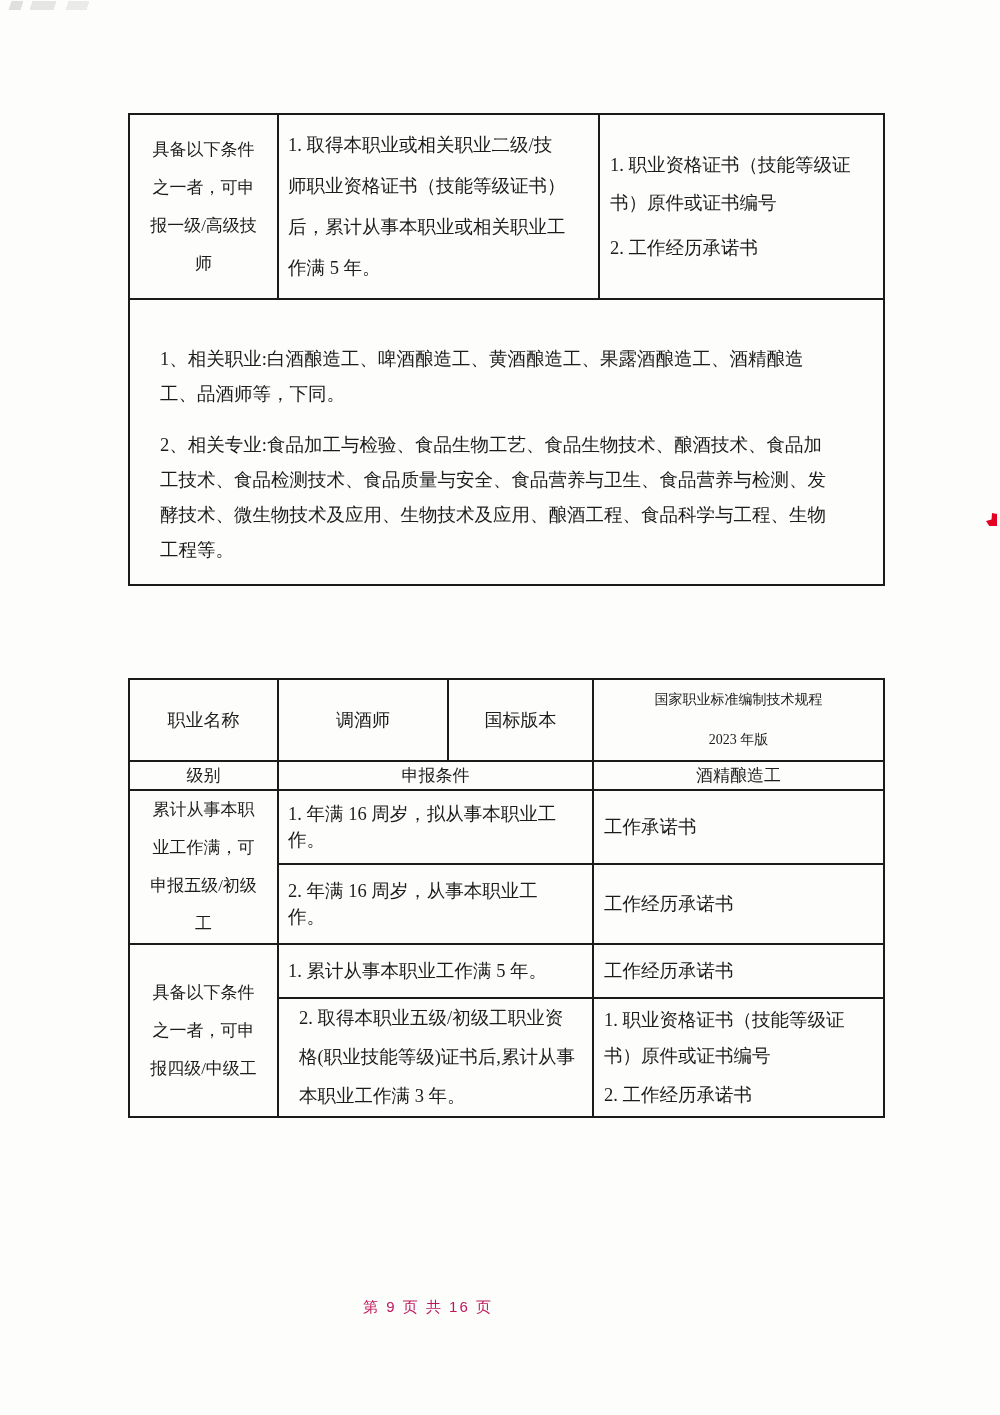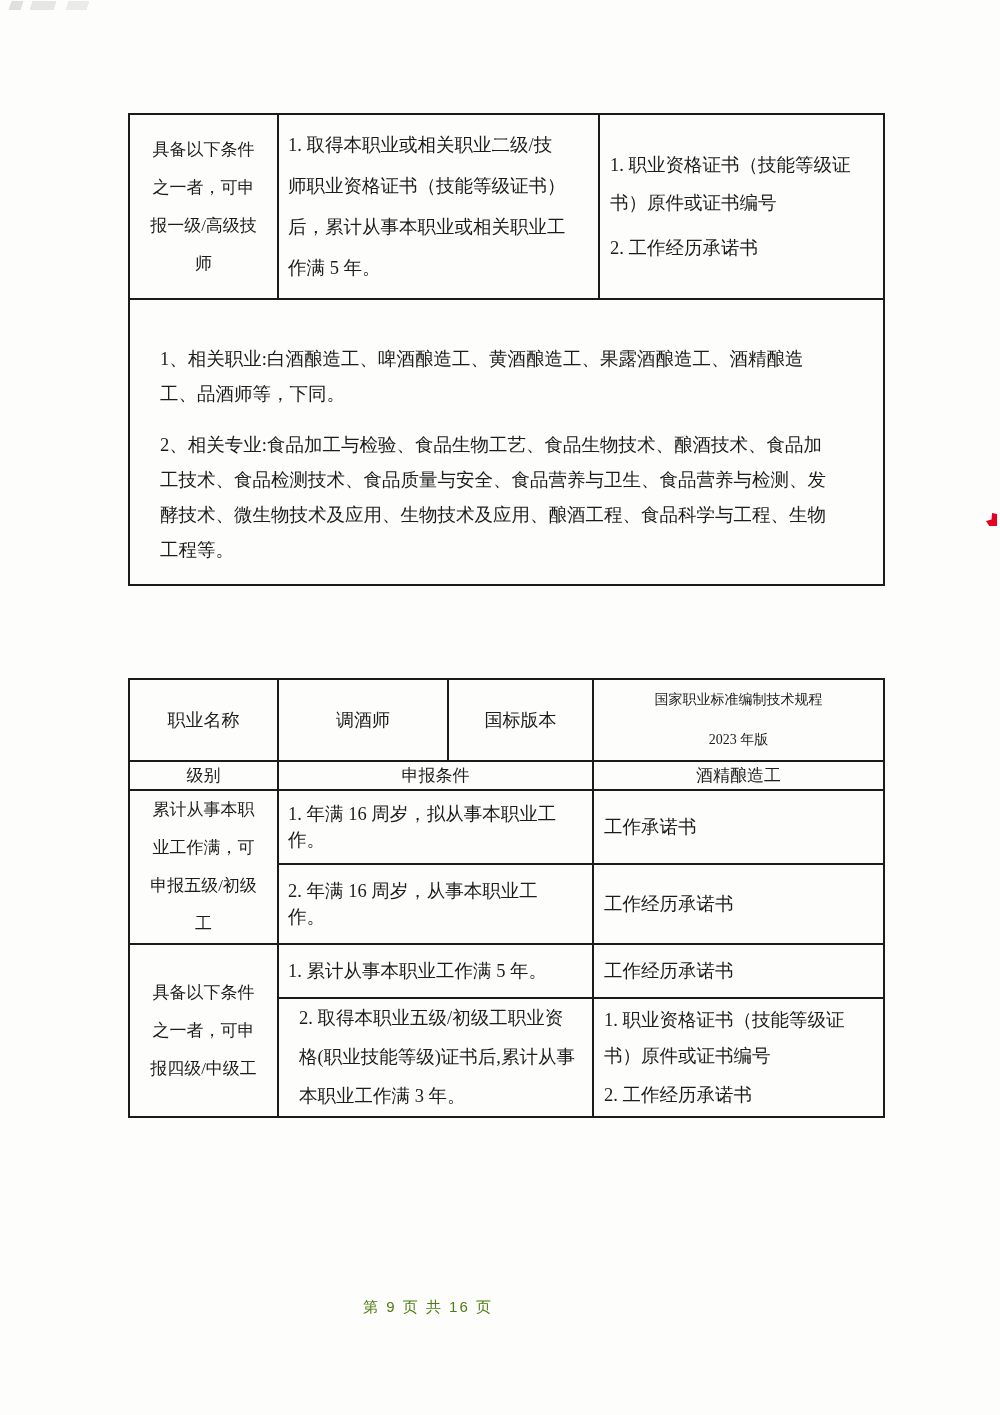--- a/index.html
+++ b/index.html
@@ -52,21 +52,21 @@
   .mat-tight .txt{line-height:36px;}
   .mat-tight .txt + .txt{margin-top:3px;}
   .notes-cell{vertical-align:top;font-size:18.5px;line-height:35px;}
   .notes-cell .block{padding:26px 14px 0 14px;width:702px;word-break:break-all;}
   .notes-cell p{margin:16px;}
   .hdr{font-size:18px;text-align:center;}
   .hdr2{font-size:17px;text-align:center;line-height:25px;}
   .std-cell{font-size:14px;text-align:center;line-height:40px;}
   .footer{
     position:absolute;left:0;top:1298px;width:856px;
-    text-align:center;font-size:15px;letter-spacing:2px;color:#4d7c0f;
+    text-align:center;font-size:15px;letter-spacing:2px;color:#be185d;
     font-family:"Liberation Sans","DejaVu Sans",sans-serif;
   }
 </style>
 </head>
 <body>
 
 <div class="page">
 
   <div class="scan-artifact"></div>
   <div class="red-mark"></div>

